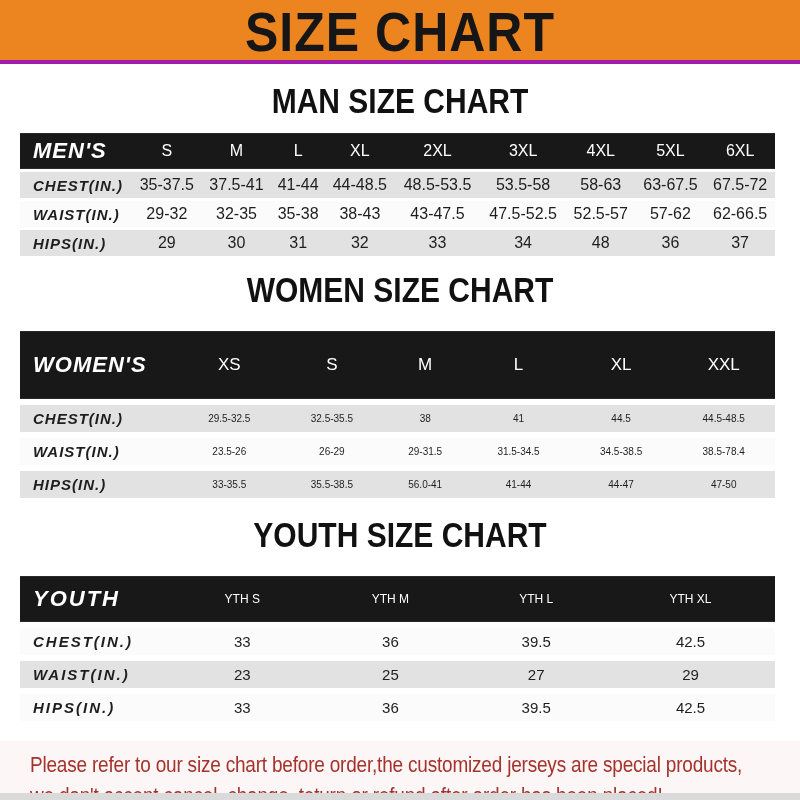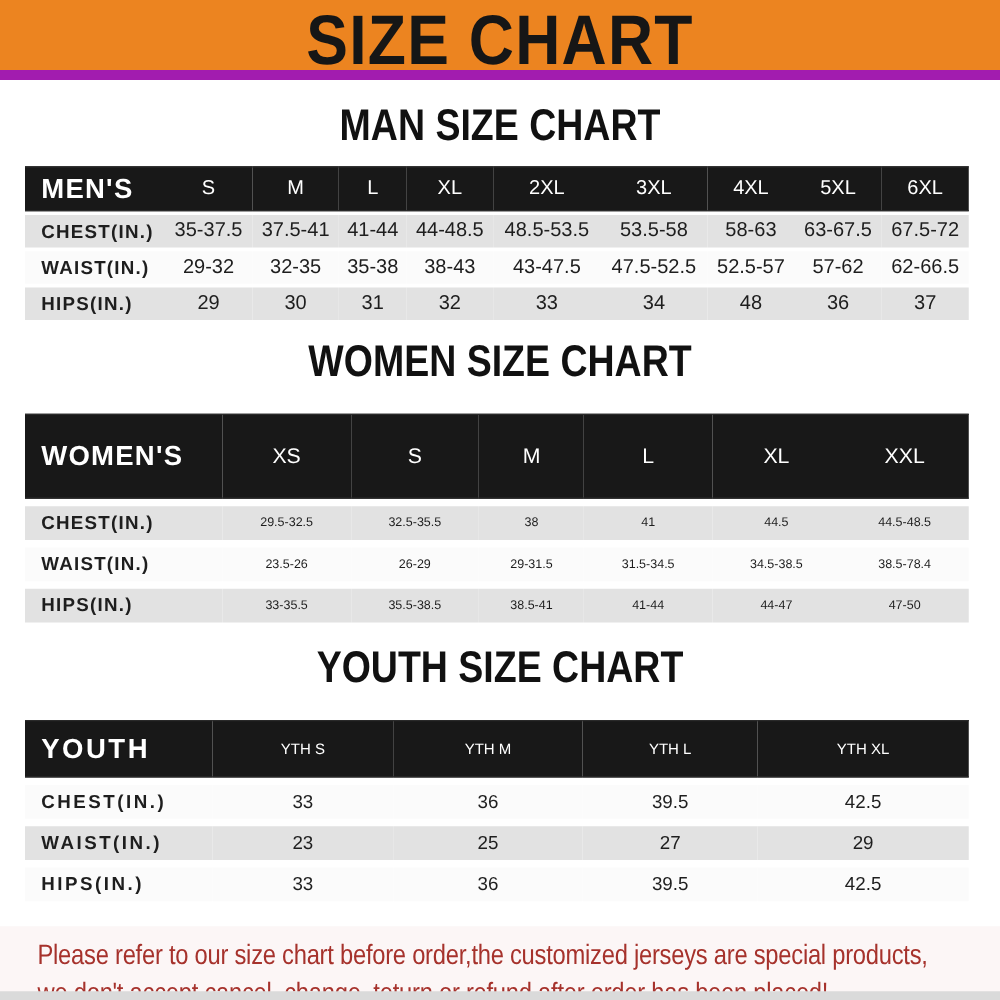--- a/index.html
+++ b/index.html
@@ -10,21 +10,21 @@
     width: 800px; height: 800px;
     background: #ffffff;
     overflow: hidden;
     position: relative;
   }
 
   
   .banner {
     height: 64px;
     background: #EC8420;
-    border-bottom: 8px solid #a21caf;
+    border-bottom: 4px solid #a21caf;
     text-align: center;
   }
   .banner-title {
     display: inline-block;
     font-size: 50px;
     font-weight: bold;
     color: #161616;
     line-height: 64px;
     letter-spacing: 1px;
     transform: scaleY(1.12);
@@ -68,20 +68,21 @@
   .men-table   tr.bar td { padding: 4px 2px;  font-size: 16px; }
   .women-table tr.bar td { padding: 20px 2px; font-size: 17px; }
   .youth-table tr.bar td { padding: 9px 2px;  font-size: 12px; }
 
   td.corner {
     text-align: left !important;
     padding-left: 13px !important;
     font-weight: bold;
     font-size: 22px !important;
     letter-spacing: 1px;
+    font-style: italic;
   }
   .men-table   td.corner { width: 112px; }
   .women-table td.corner { width: 158px; }
   .youth-table td.corner { width: 150px; letter-spacing: 2px; }
 
   tr.r td {
     text-align: center;
     color: #1e1e1e;
   }
   .men-table   tr.r td { font-size: 16px; padding: 4px 2px; }
@@ -209,21 +210,21 @@
         <td>26-29</td>
         <td>29-31.5</td>
         <td>31.5-34.5</td>
         <td>34.5-38.5</td>
         <td>38.5-78.4</td>
       </tr>
       <tr class="r gray">
         <td class="corner rlabel">HIPS(IN.)</td>
         <td>33-35.5</td>
         <td>35.5-38.5</td>
-        <td>38.5-41</td>
+        <td>56.0-41</td>
         <td>41-44</td>
         <td>44-47</td>
         <td>47-50</td>
       </tr>
     </tbody>
       </table>
   </section>
 
   <section class="sec-youth">
     <h2 class="section-title">YOUTH SIZE CHART</h2>

